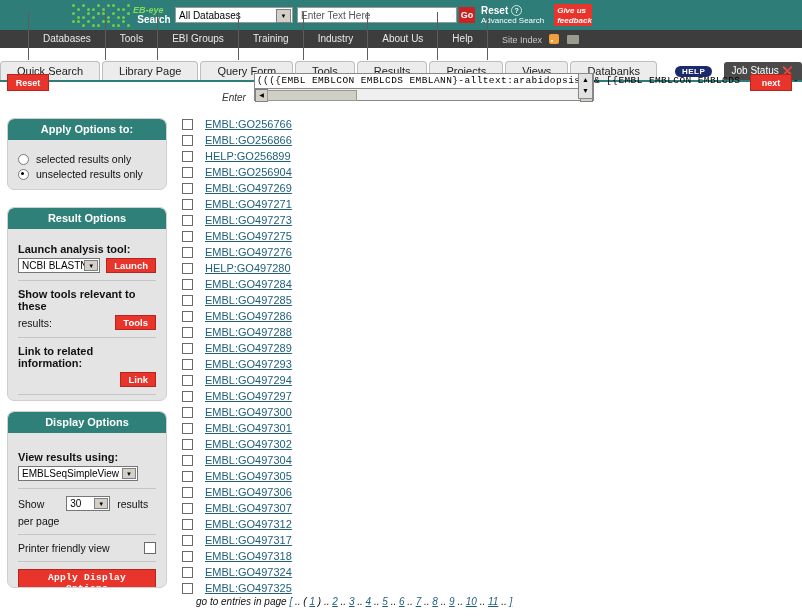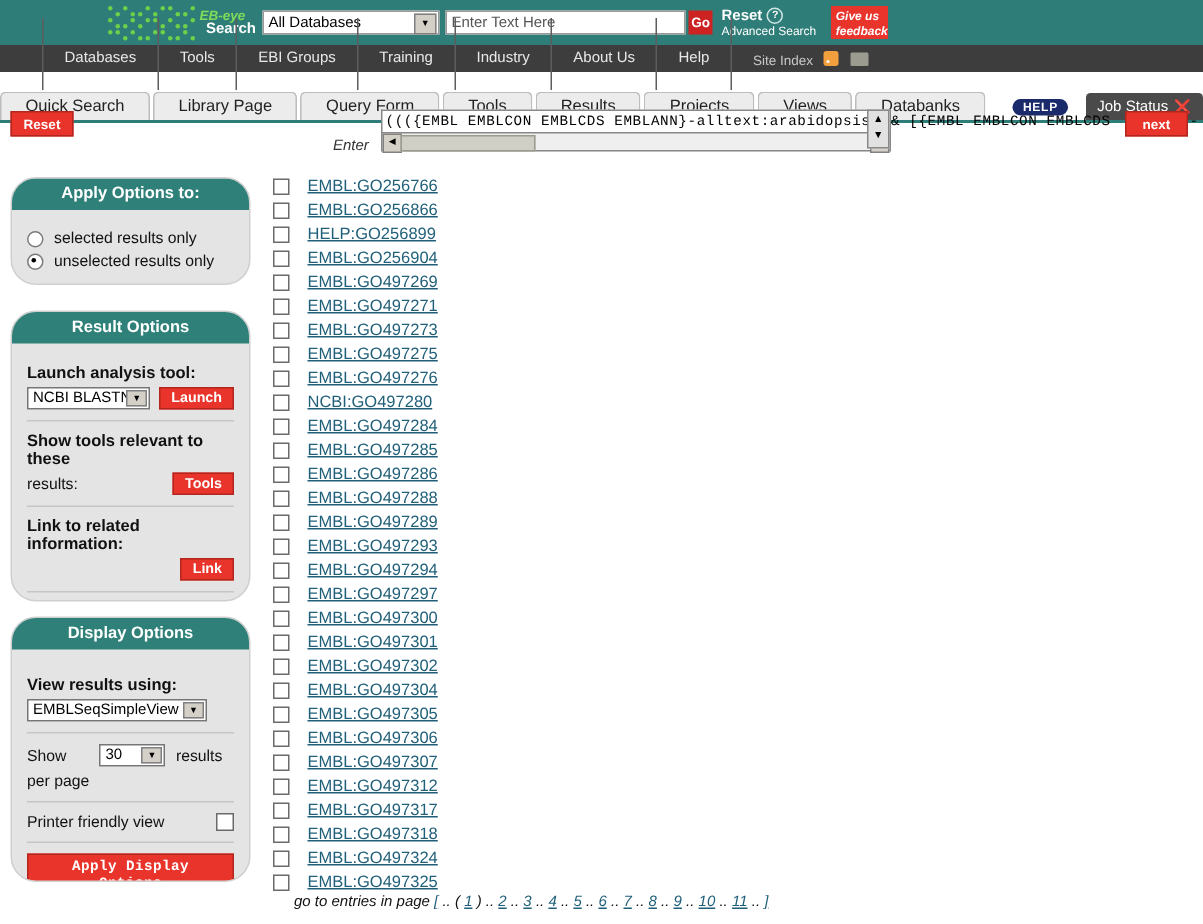--- a/index.html
+++ b/index.html
@@ -155,21 +155,21 @@
     position:absolute;left:750px;top:74px;width:40px;height:15px;
     background:#e8342a;color:#fff;font-size:9px;font-weight:bold;
     display:flex;align-items:center;justify-content:center;
     border:1px solid #b3261e;cursor:pointer;
   }
   .qdash{position:absolute;left:793px;top:75px;font-family:"Liberation Mono",monospace;font-size:9.5px;}
 
   
   .panel{
     position:absolute;left:7px;width:160px;
-    background:#e4e4e4;border:1px solid #cfcfcf;border-radius:17px;
+    background:#e4e4e4;border:1px solid #cfcfcf;border-radius:7px;
     box-sizing:border-box;overflow:hidden;
   }
   .panel-head{
     background:#2e8079;color:#fff;font-size:11px;font-weight:bold;
     text-align:center;height:21px;line-height:21px;
     border-radius:6px 6px 0 0;
   }
   .panel-body{padding:8px 10px 10px 10px;}
   .row{display:flex;align-items:center;margin:3px 0;}
   .radio{
@@ -437,21 +437,21 @@
     <div class="ritem">
       <div class="rchk"></div>
       <a>EMBL:GO497275</a>
     </div>
     <div class="ritem">
       <div class="rchk"></div>
       <a>EMBL:GO497276</a>
     </div>
     <div class="ritem">
       <div class="rchk"></div>
-      <a>NCBI:GO497280</a>
+      <a>HELP:GO497280</a>
     </div>
     <div class="ritem">
       <div class="rchk"></div>
       <a>EMBL:GO497284</a>
     </div>
     <div class="ritem">
       <div class="rchk"></div>
       <a>EMBL:GO497285</a>
     </div>
     <div class="ritem">

